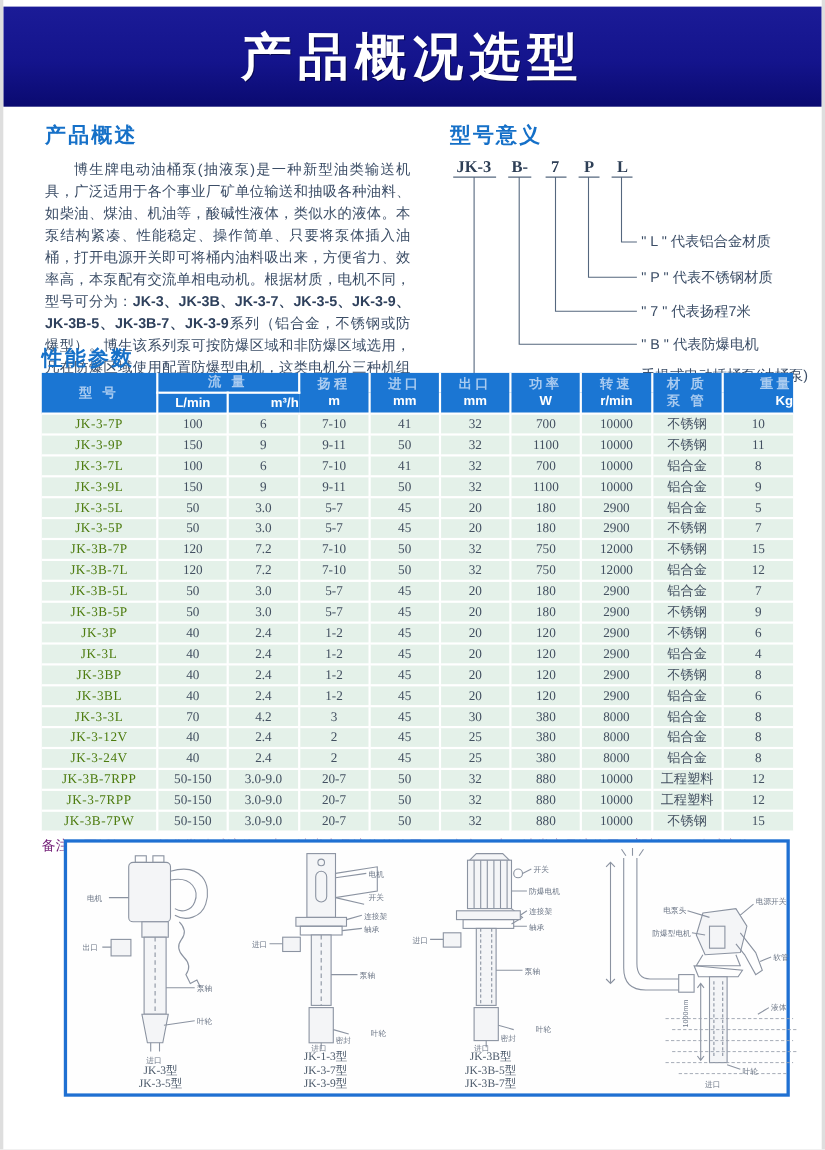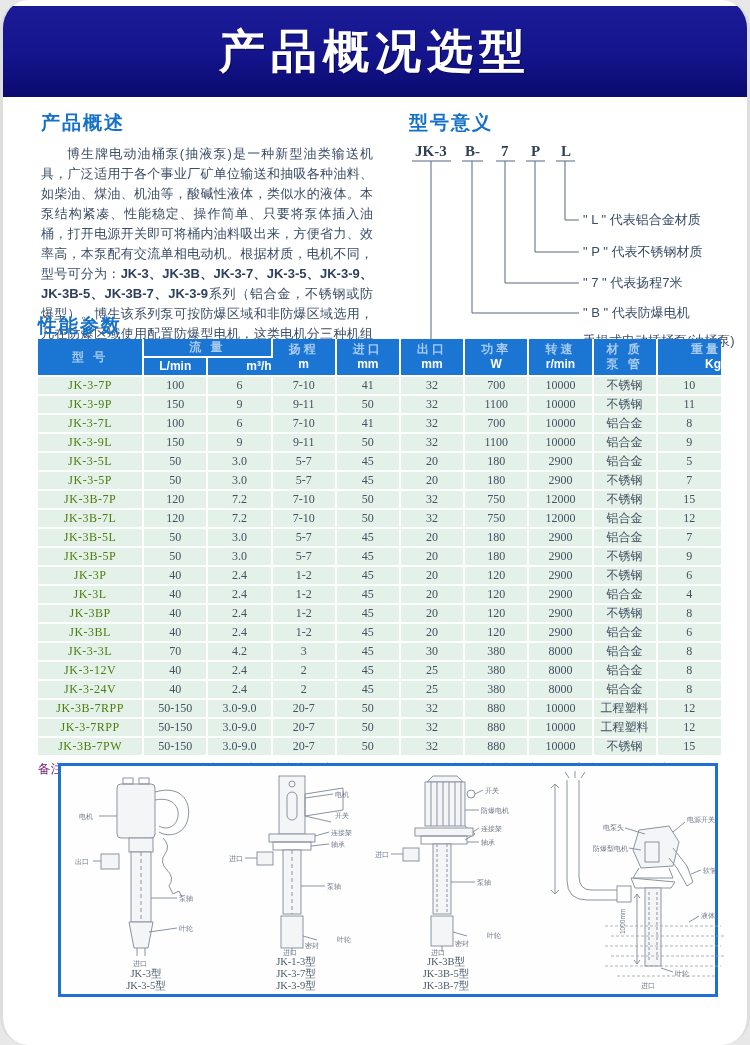--- a/index.html
+++ b/index.html
@@ -2,21 +2,20 @@
 <html><head>
 <meta charset="utf-8">
 <style>
   * { margin:0; padding:0; box-sizing:border-box; }
   html,body { background:#e8e8e8; }
   body { font-family:"Liberation Sans","DejaVu Sans",sans-serif; }
   .page {
     position:relative; width:750px; height:1045px; margin:0 auto;
     background:#ffffff; border-left:3px solid #dedede; border-right:3px solid #dedede;
     overflow:hidden;
-    border-radius:28px;
   }
   
   .banner {
     position:absolute; left:0; top:6px; width:100%; height:91px;
     background:linear-gradient(180deg,#1b1b97 0%,#14148c 55%,#0a0a70 100%);
     display:flex; align-items:center; justify-content:center;
   }
   .banner-title {
     color:#ffffff; font-size:46px; font-weight:bold; letter-spacing:6px;
     text-shadow:1px 1px 0 #0a0a50;

